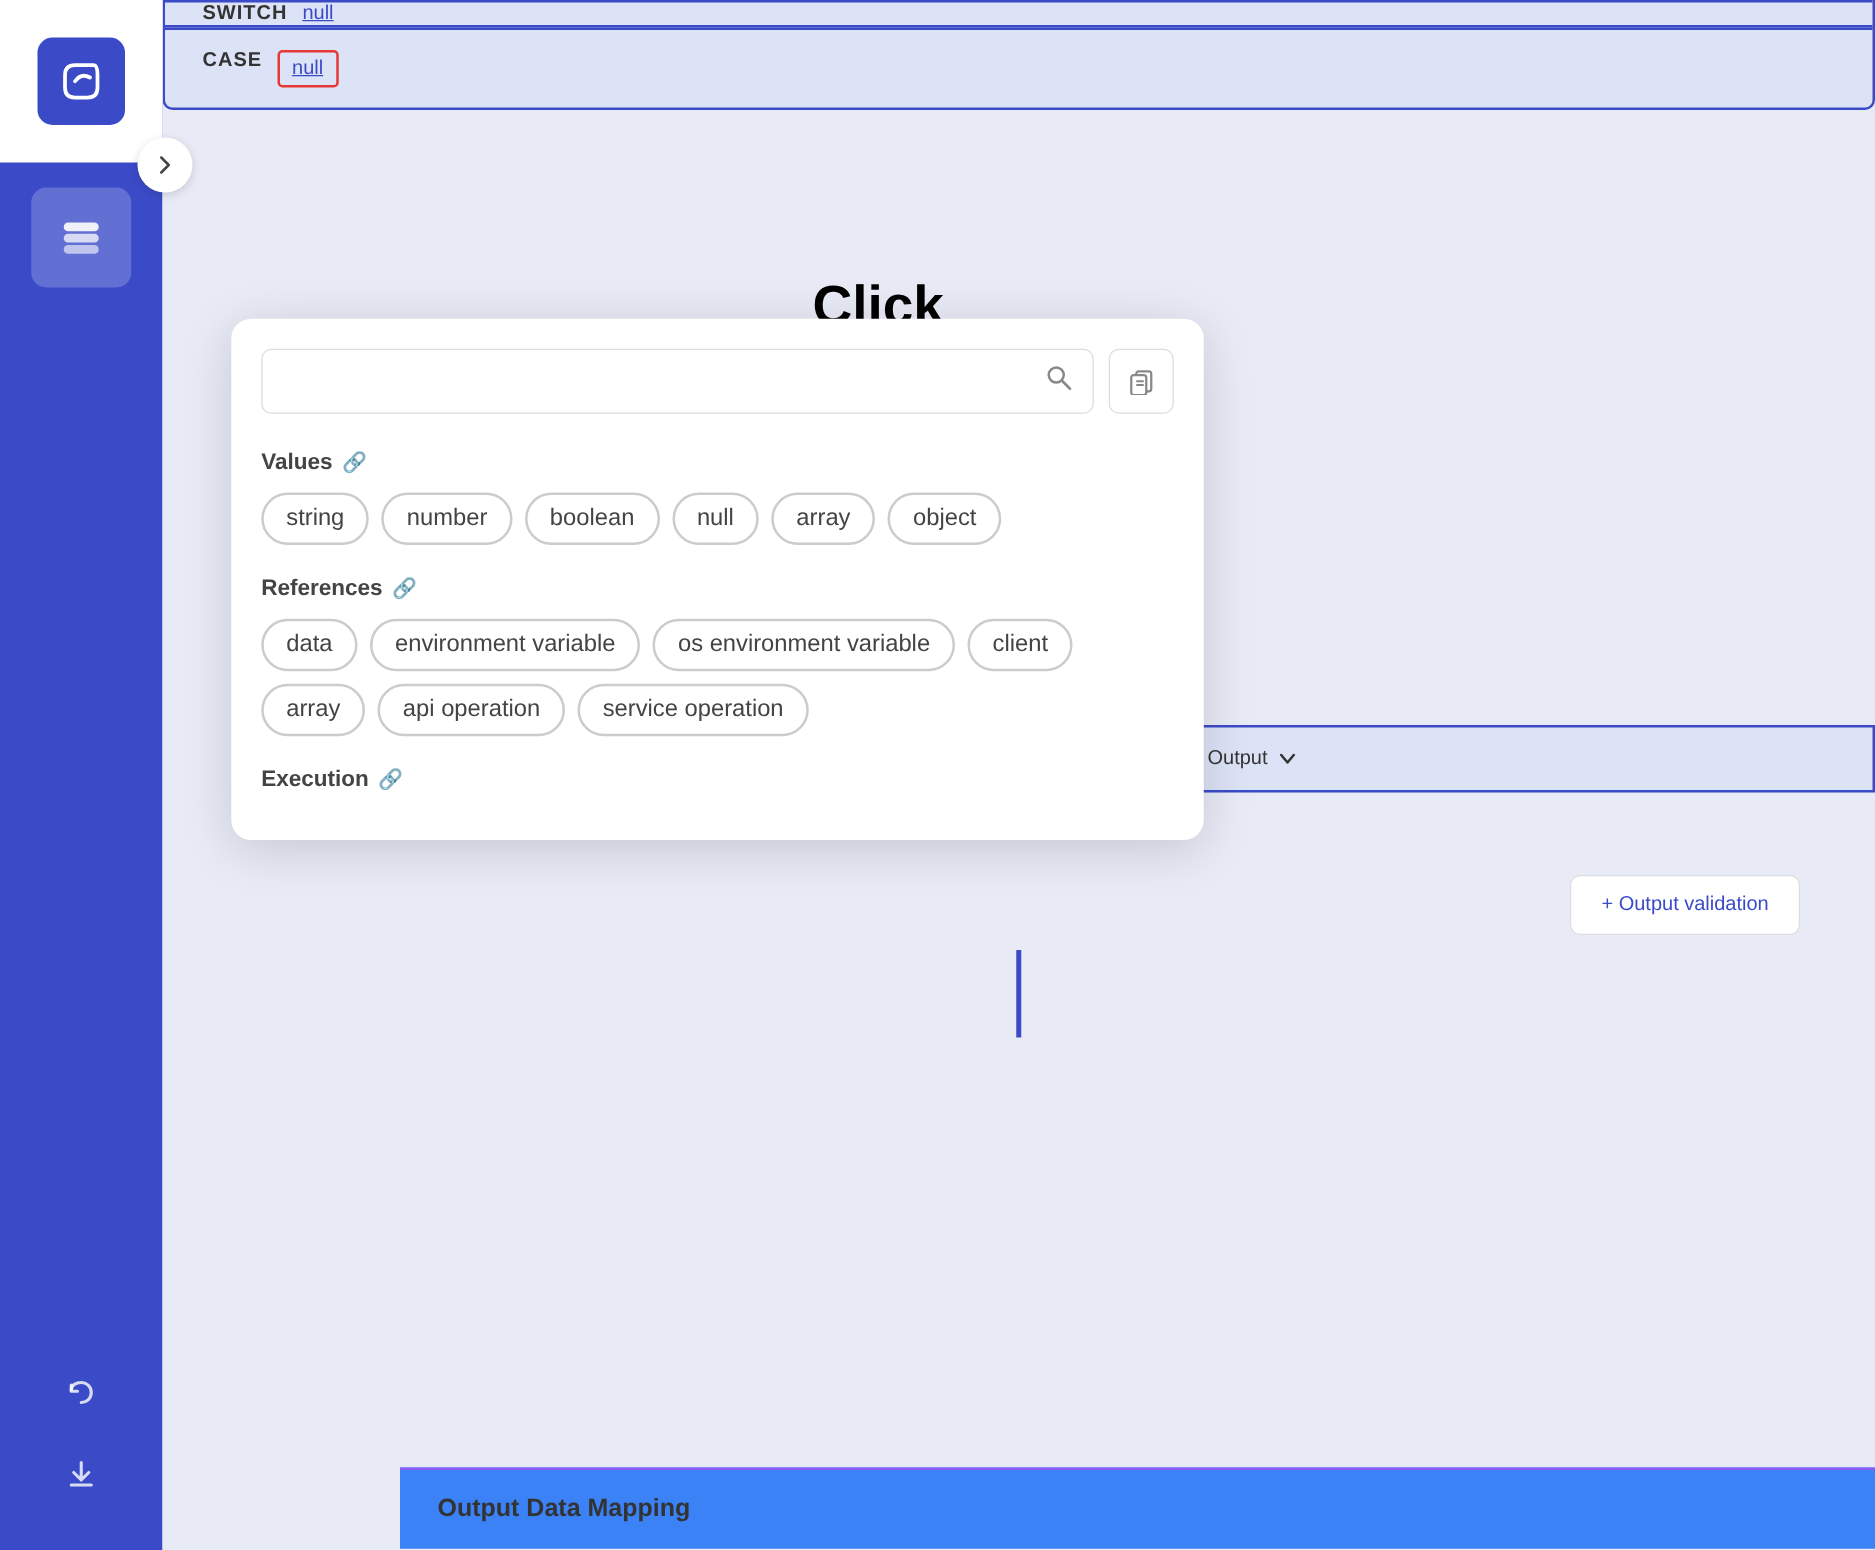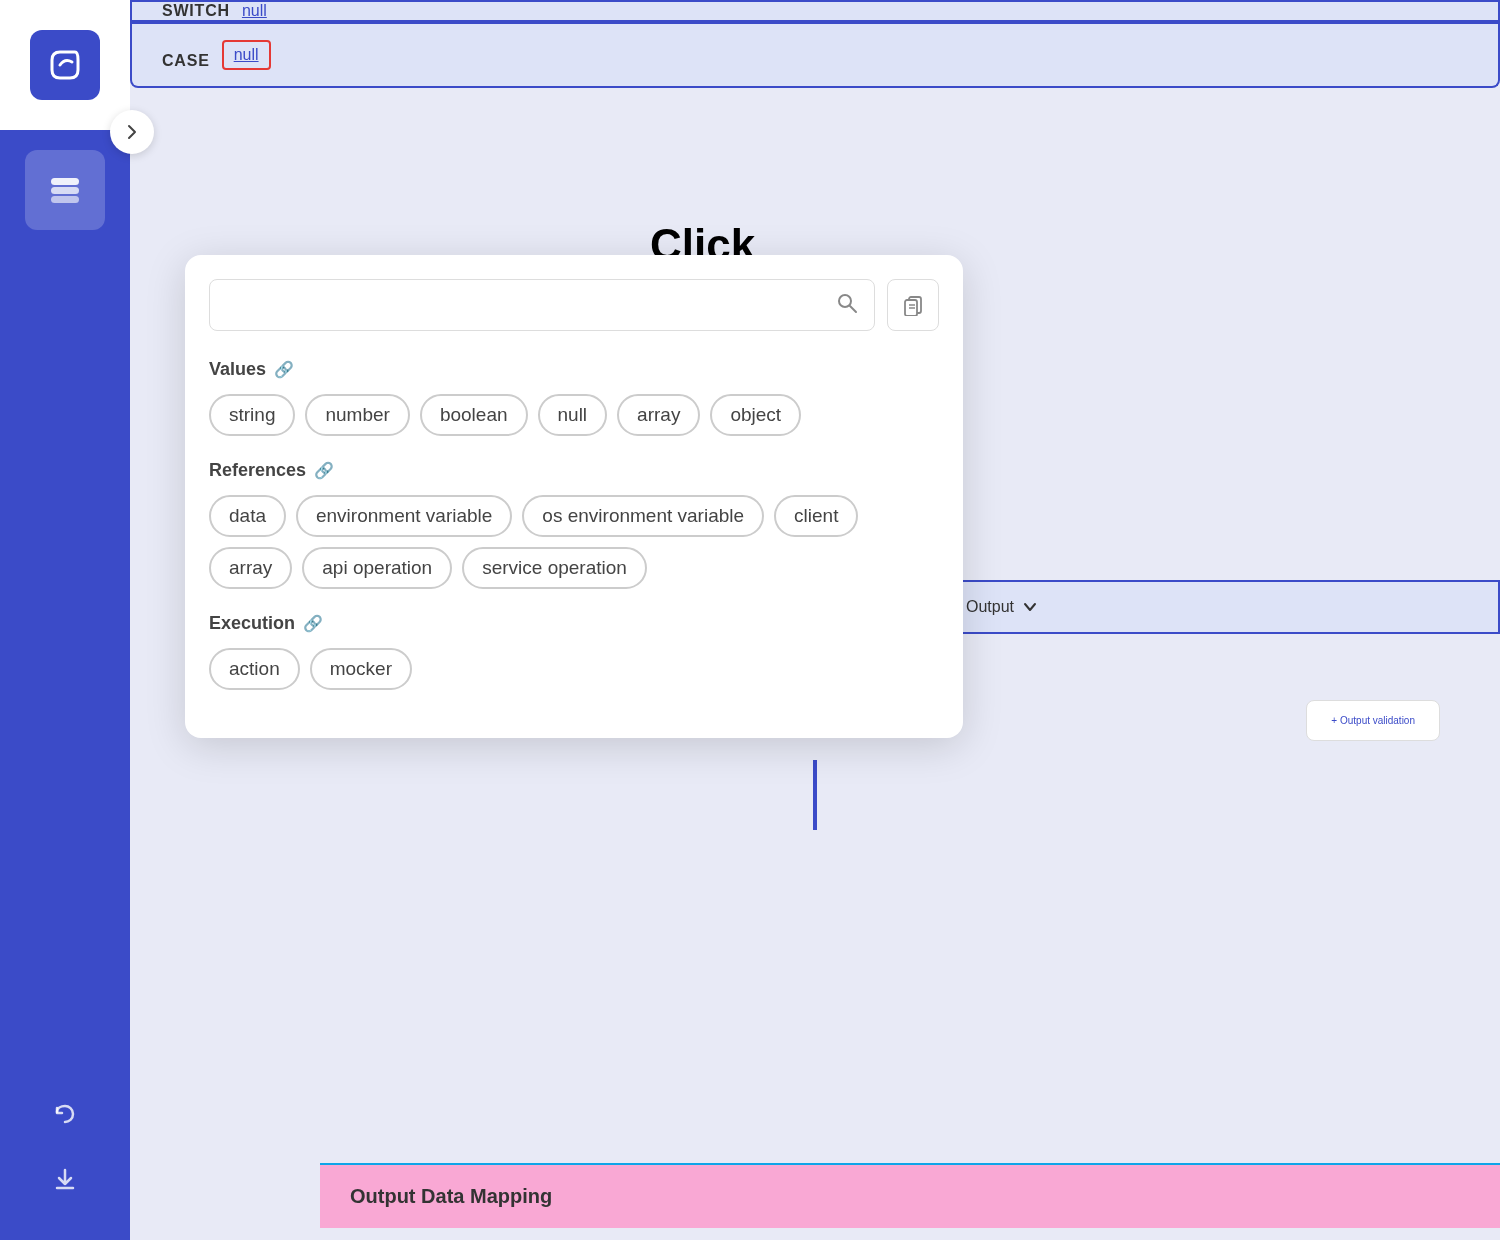--- a/index.html
+++ b/index.html
@@ -190,21 +190,21 @@
     }
 
     .blue-divider {
       height: 2px;
       background: #3b4bc8;
     }
 
     .case-row {
       padding: 16px 30px;
       display: flex;
-      align-items: flex-end;
+      align-items: flex-start;
       gap: 12px;
       border-top: 2px solid #3b4bc8;
     }
 
     .case-label {
       font-size: 16px;
       font-weight: 700;
       color: #333;
       letter-spacing: 0.05em;
     }
@@ -325,41 +325,41 @@
       gap: 8px;
       color: #333;
       font-size: 16px;
     }
 
     .output-validation-btn {
       background: white;
       border: 1px solid #ddd;
       border-radius: 8px;
       padding: 14px 24px;
-      font-size: 10px;
+      font-size: 16px;
       color: #3b4bc8;
       cursor: pointer;
       display: inline-flex;
       align-items: center;
       gap: 8px;
       margin: 20px 0 36px auto;
       display: block;
       width: fit-content;
       margin-left: auto;
       margin-right: 30px;
     }
 
     .output-mapping-section {
       position: absolute;
-      bottom: 12px;
+      bottom: 1px;
       left: 190px;
       right: 0;
-      border-top: 2px solid #0ea5e9;
+      border-top: 2px solid #8b5cf6;
       padding: 20px 30px;
-      background: #f9a8d4;
+      background: #3b82f6;
     }
 
     .output-mapping-title {
       font-size: 20px;
       font-weight: 700;
       color: #333;
     }
   </style>
 </head>
 <body>
@@ -471,24 +471,20 @@
       <span class="chip">client</span>
       <span class="chip">array</span>
       <span class="chip">api operation</span>
       <span class="chip">service operation</span>
     </div>
 
     <div class="section-title">
       <span>Execution</span>
       <span class="link-icon">🔗</span>
     </div>
-    <div class="chips-row">
-      <span class="chip">action</span>
-      <span class="chip">mocker</span>
-    </div>
   </div>
 
   <div style="position: absolute; top: 580px; right: 0; width: 560px; border: 2px solid #3b4bc8; background: #dde3f7; padding: 16px 24px;">
     <div class="output-dropdown">
       <span>Output</span>
       <svg width="16" height="16" viewBox="0 0 16 16" fill="none">
         <polyline points="3,5 8,11 13,5" stroke="#333" stroke-width="2" stroke-linecap="round" stroke-linejoin="round"></polyline>
       </svg>
     </div>
   </div>

